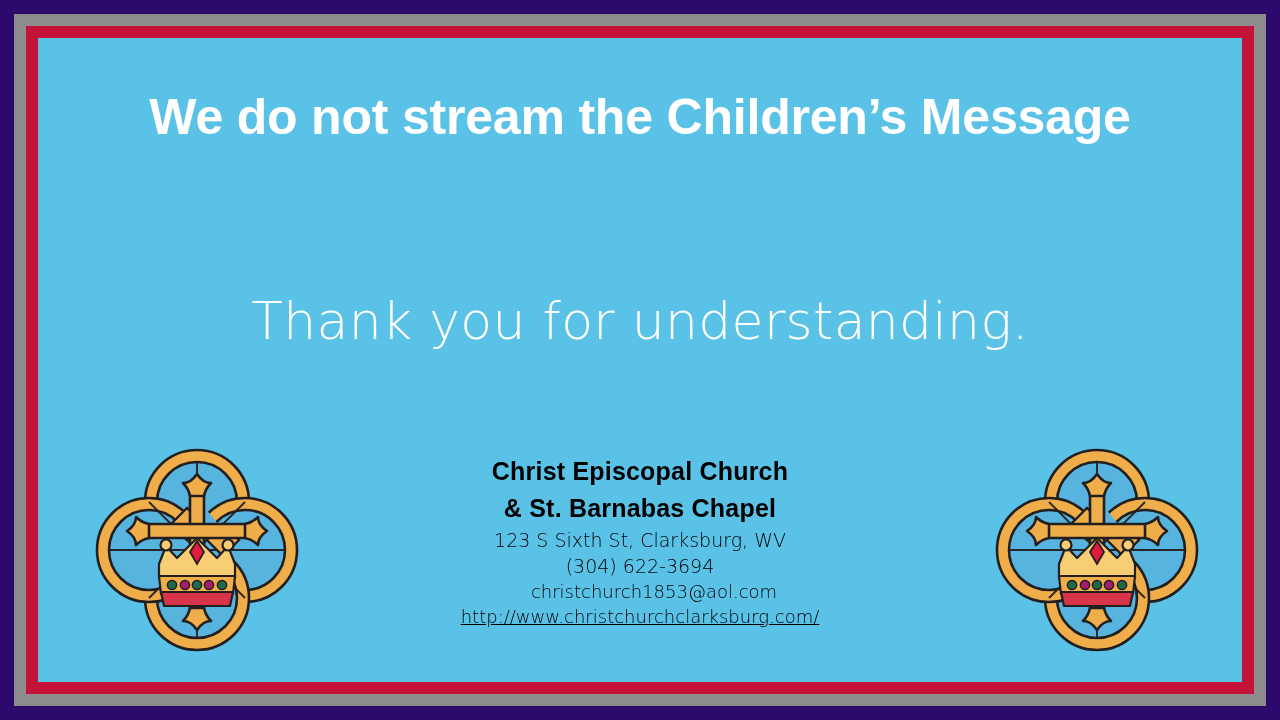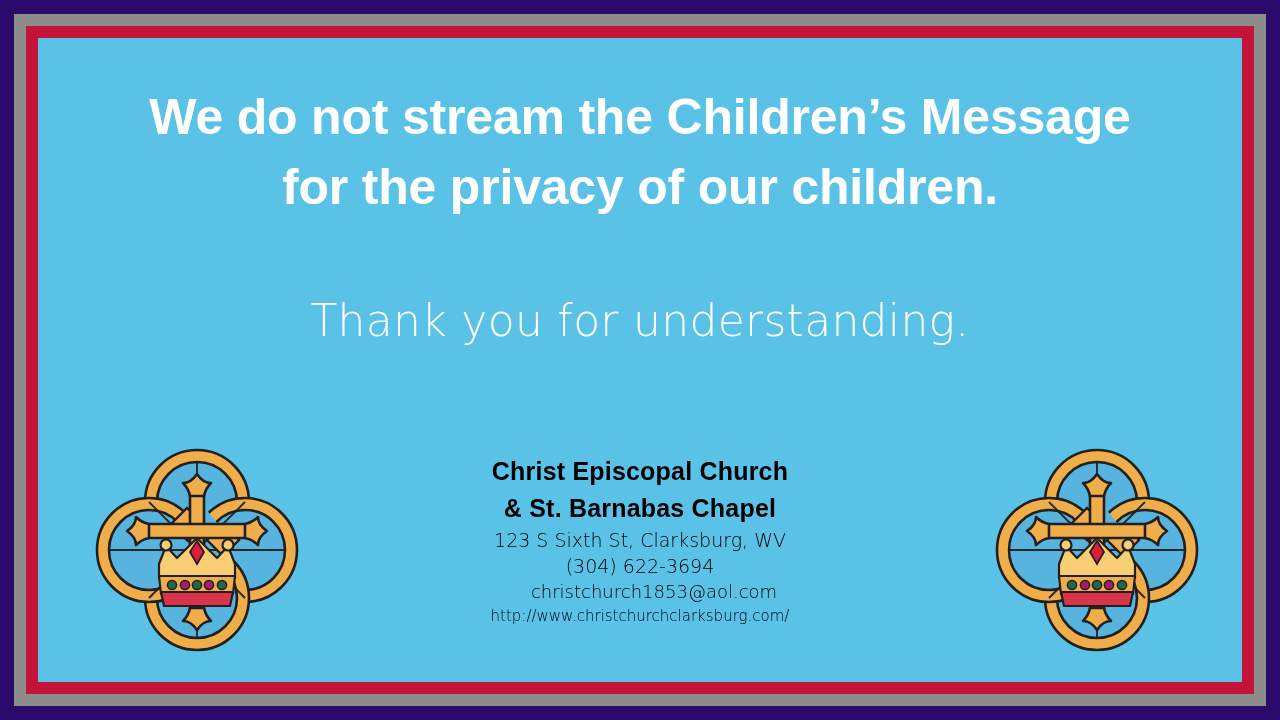--- a/index.html
+++ b/index.html
@@ -65,21 +65,21 @@
   
   #subtitle {
     position: absolute;
     left: 0;
     right: 0;
     top: 254px;
     text-align: center;
     color: #FFFFFF;
     font-family: "DejaVu Sans", sans-serif;
     font-weight: 300;
-    font-size: 44px;
+    font-size: 52px;
     line-height: 58px;
     letter-spacing: 0.3px;
   }
 
   
   #contact {
     position: absolute;
     left: 0;
     right: 0;
     top: 415px;
@@ -103,22 +103,23 @@
   #contact .email {
     font-family: "DejaVu Sans", sans-serif;
     font-weight: 300;
     font-size: 18px;
     line-height: 25px;
     padding-left: 28px;
   }
   #contact .site {
     font-family: "DejaVu Sans", sans-serif;
     font-weight: 300;
-    font-size: 15px;
+    font-size: 18px;
     line-height: 25px;
+    text-decoration: underline;
   }
 
   
   .emblem {
     position: absolute;
     top: 402px;
     width: 220px;
     height: 220px;
   }
   #emblem-left  { left: 49px; }
@@ -128,21 +129,20 @@
 </head>
 <body>
 
 <div id="slide">
   <div id="frame-gray">
     <div id="frame-red">
       <div id="canvas">
 
         <div id="headline">
           <span class="hl-line">We do not stream the Children’s Message</span>
-          <span class="hl-line">for the privacy of our children.</span>
         </div>
 
         <div id="subtitle">Thank you for understanding.</div>
 
         <div id="contact">
           <div class="org">Christ Episcopal Church</div>
           <div class="org">&amp; St. Barnabas Chapel</div>
           <div class="addr">123 S Sixth St, Clarksburg, WV</div>
           <div class="phone">(304) 622-3694</div>
           <div class="email">christchurch1853@aol.com</div>

